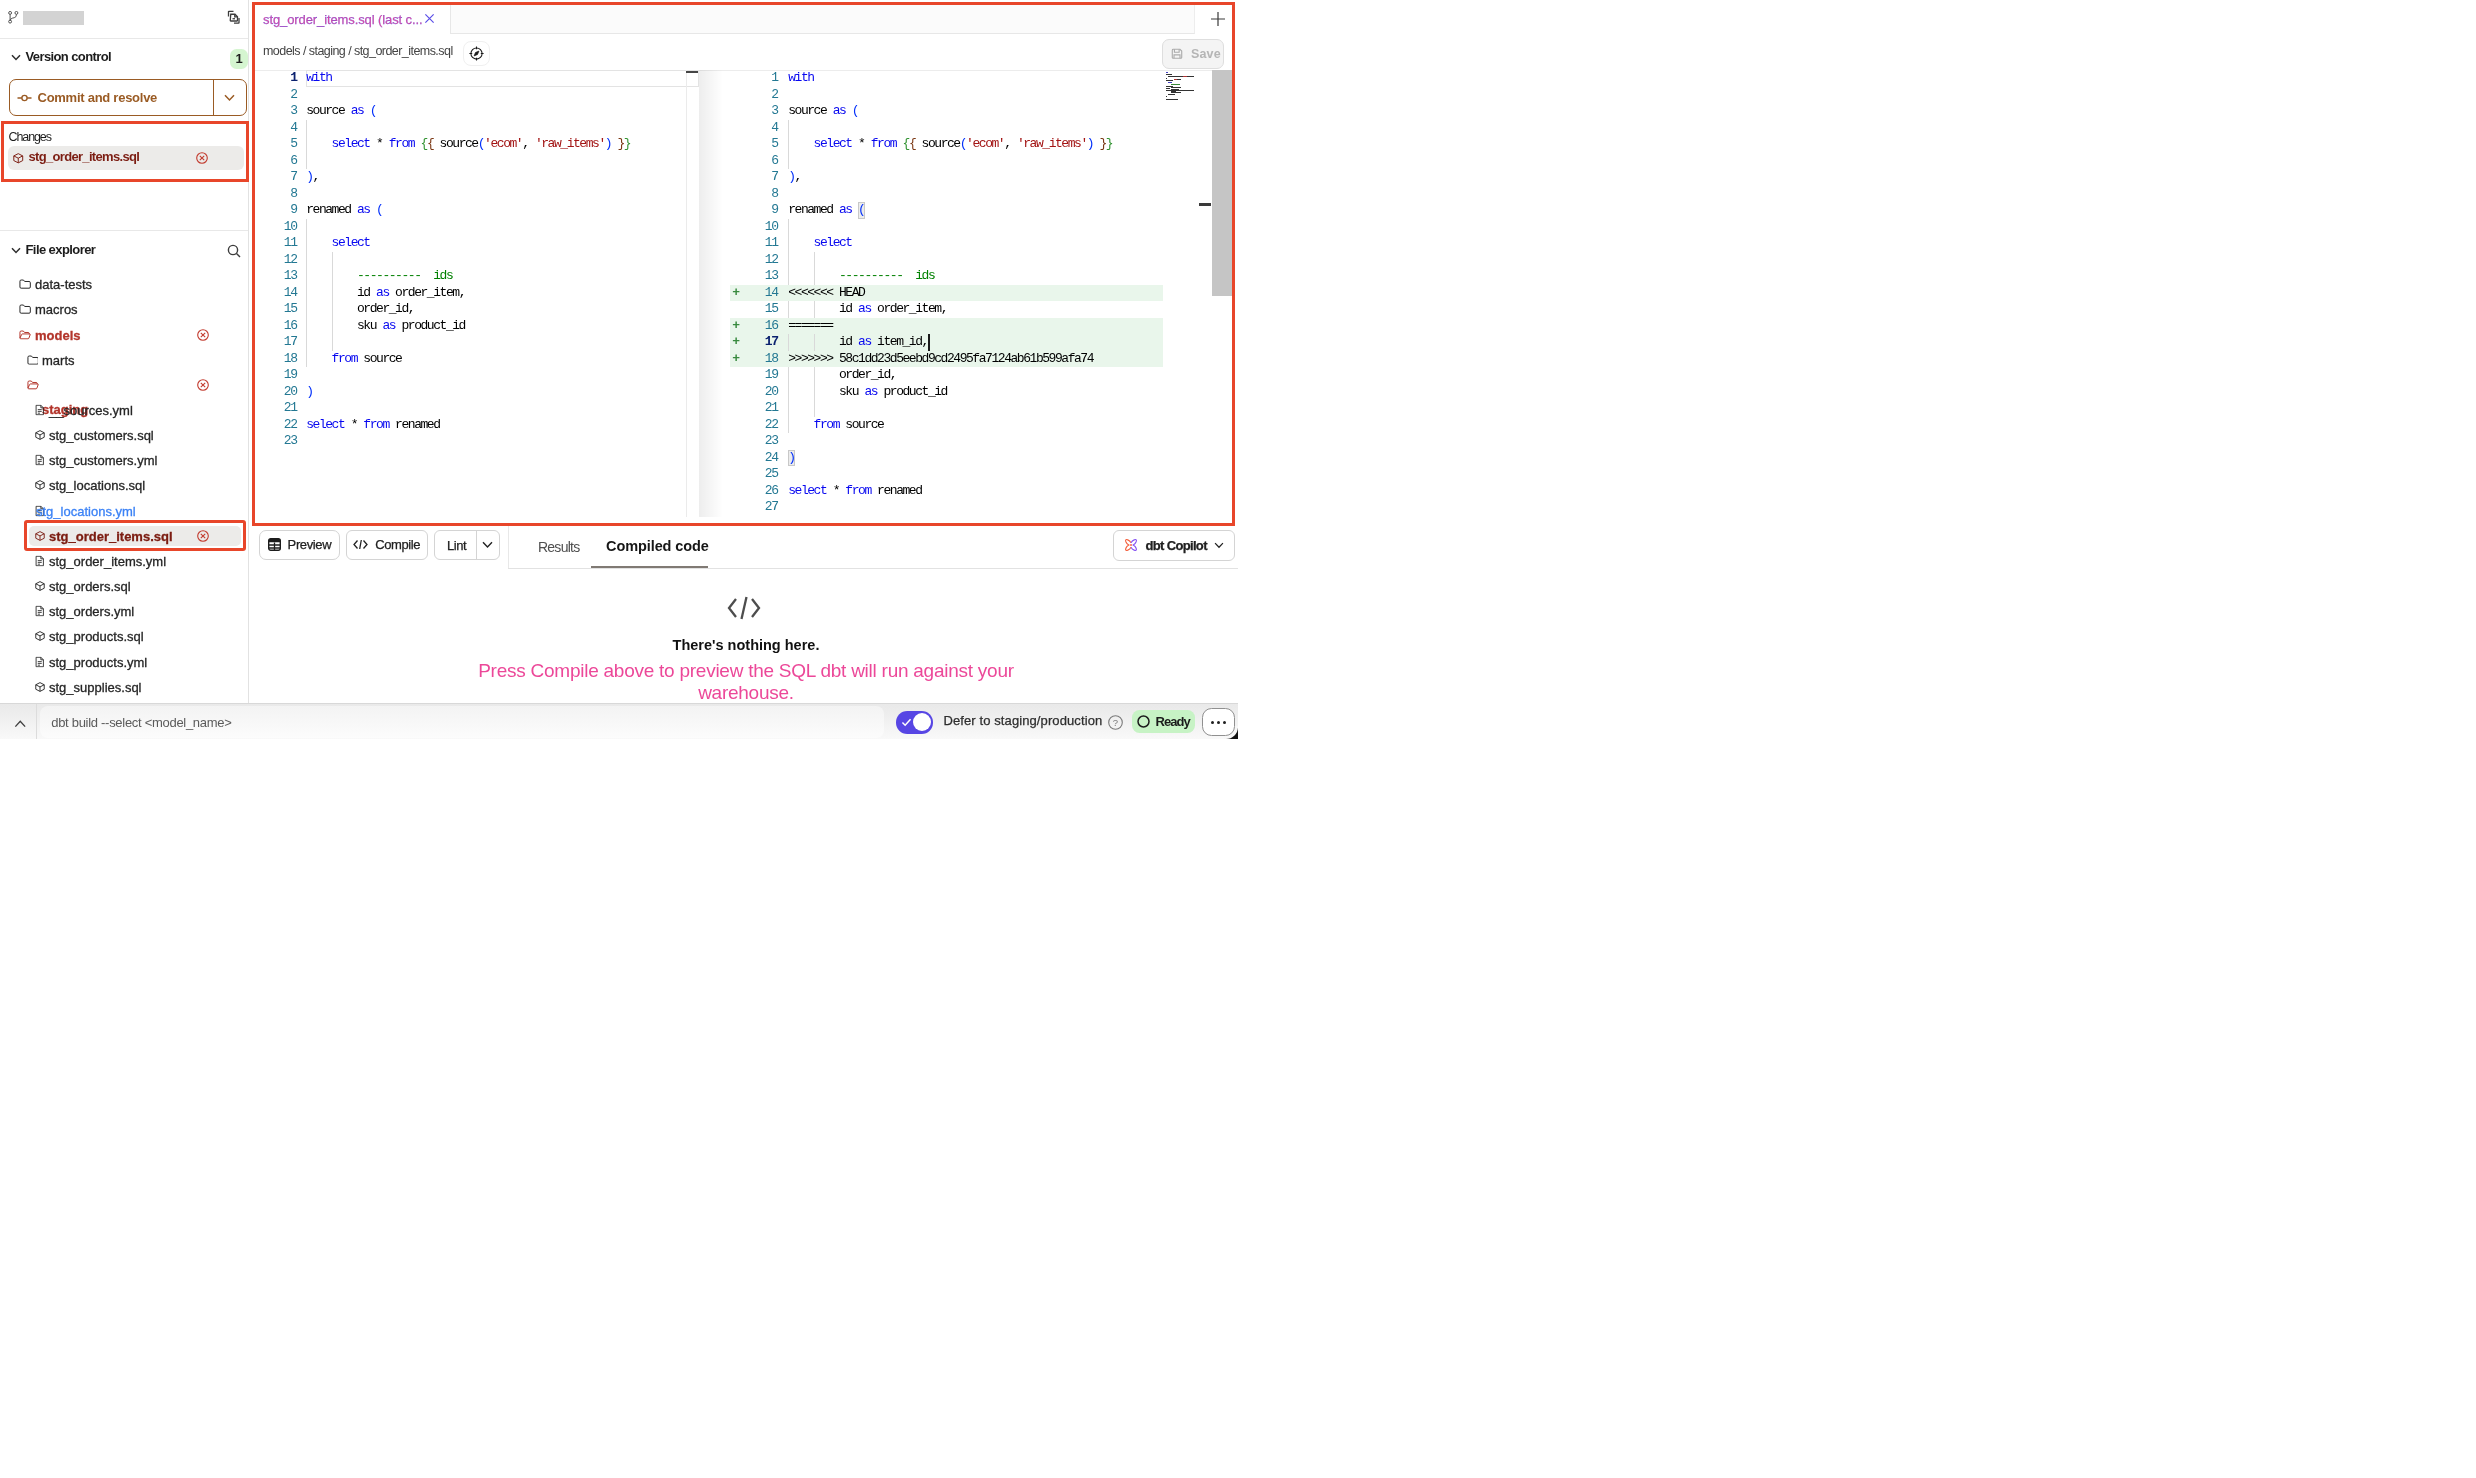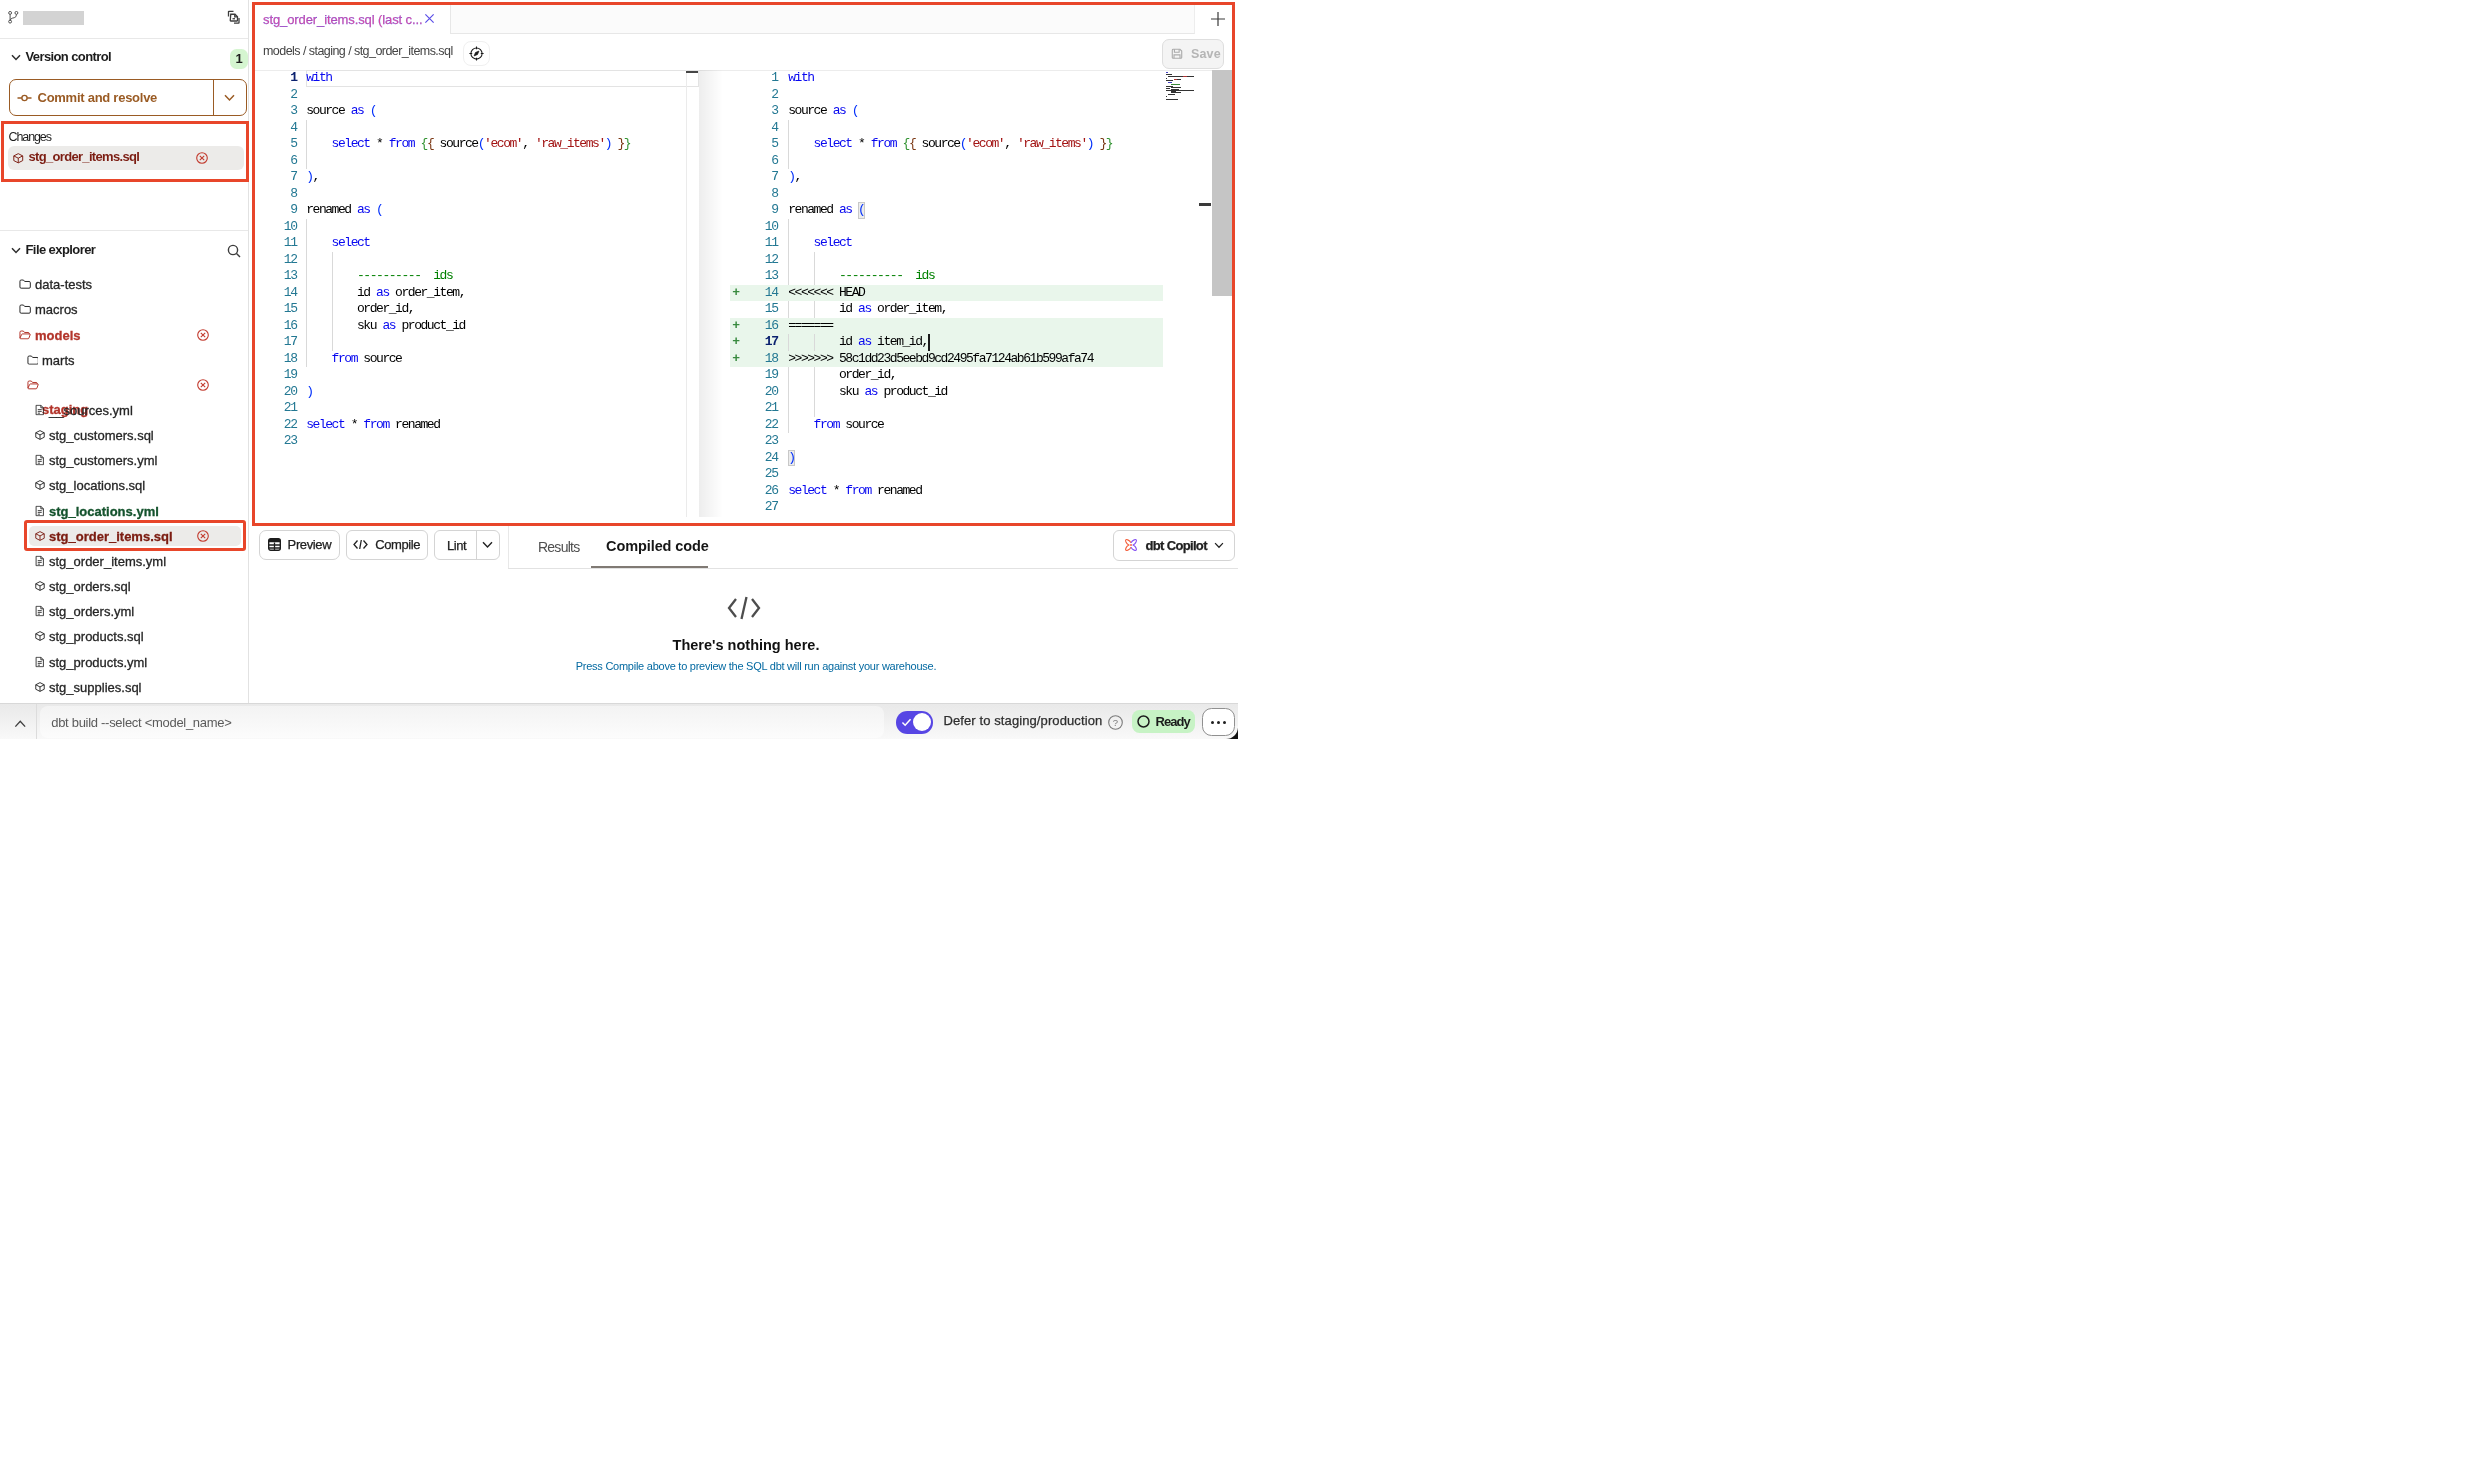--- a/index.html
+++ b/index.html
@@ -200,21 +200,21 @@
       </div>
 <div class="treerow" style="top:498.06px;">
         <div style="position:absolute;left:34.8px;top:0;height:100%;">
           <svg width="9.5" height="11" viewBox="0 0 13 15" style="position:absolute;top:50%;transform:translateY(-50%);">
             <g fill="none" stroke="#262626" stroke-width="1.2">
               <path d="M1.5 1 h6.5 l3.5 3.5 V14 H1.5 z"></path>
               <path d="M8 1 V4.5 H11.5 M3.8 7 h5.4 M3.8 9.4 h5.4 M3.8 11.8 h3"></path>
             </g>
           </svg>
         </div>
-        <div class="tlabel" style="left:49.0px;color:#14532d;font-weight:700;">stg_locations.yml</div>
+        <div class="tlabel" style="left:36px;color:#3b82f6;font-weight:400;">stg_locations.yml</div>
       </div>
 <div class="treerow" style="top:523.22px;">
         <div style="position:absolute;left:29px;top:2.9px;width:212px;height:19.5px;background:#ecebe9;border-radius:5px;"></div>
         <div style="position:absolute;left:34.8px;top:0;height:100%;">
           <svg width="10" height="10" viewBox="0 0 13 13" style="position:absolute;top:50%;transform:translateY(-50%);">
             <g fill="none" stroke="#7c1d12" stroke-width="1.2">
               <path d="M6.5 0.8 L12 3.6 V9.4 L6.5 12.2 L1 9.4 V3.6 Z"></path>
               <path d="M1 3.6 L6.5 6.4 L12 3.6 M6.5 6.4 V12.2"></path>
             </g>
           </svg>
@@ -497,21 +497,21 @@
 <svg width="10" height="7" viewBox="0 0 11 8">
           <path d="M1 1.3 L5.5 6 L10 1.3" fill="none" stroke="#222" stroke-width="1.4"></path>
         </svg></div>
 <svg class="abs" style="left:727px;top:595px" width="34" height="26" viewBox="0 0 34 26">
         <g fill="none" stroke="#4d4d4d" stroke-width="2.3">
           <path d="M9 4 L2 13 L9 22 M25 4 L32 13 L25 22"></path>
           <path d="M19.5 2 L14.5 24"></path>
         </g>
       </svg>
 <div class="abs" style="left:496px;top:636.5px;width:500px;text-align:center;font-size:14.5px;font-weight:700;letter-spacing:0px;color:#111;">There's nothing here.</div>
-<div class="abs" style="left:456px;top:660px;width:600px;text-align:center;font-size:11px;letter-spacing:-0.25px;color:#0369a1;">Press Compile above to preview the SQL dbt will run against your warehouse.</div>
+<div class="abs" style="left:446px;top:660px;width:600px;text-align:center;font-size:19px;letter-spacing:-0.25px;color:#ec4899;">Press Compile above to preview the SQL dbt will run against your warehouse.</div>
 </div>
 
 <div id="bottombar">
 <div class="abs" style="left:0;top:703.2px;width:1238px;height:35.8px;border-top:1px solid #d8d8d8;background:linear-gradient(#e9e9e9,#f9f9f9);box-sizing:border-box;"></div>
 <svg class="abs" style="left:14px;top:719.5px" width="12.5" height="8" viewBox="0 0 14 9">
         <path d="M1.5 7.5 L7 1.5 L12.5 7.5" fill="none" stroke="#3f3f3f" stroke-width="1.5"></path>
       </svg>
 <div class="abs" style="left:35.7px;top:704.2px;width:1px;height:34.8px;background:#dcdcdc;"></div>
 <div class="abs" style="left:39.5px;top:705.5px;width:844px;height:32px;background:linear-gradient(#f3f3f3,#fcfcfc);border-radius:8px;"></div>
 <div class="abs" style="left:51.2px;top:714.5px;font-size:13px;letter-spacing:-0.29px;color:#5b5b5b;">dbt build --select &lt;model_name&gt;</div>

